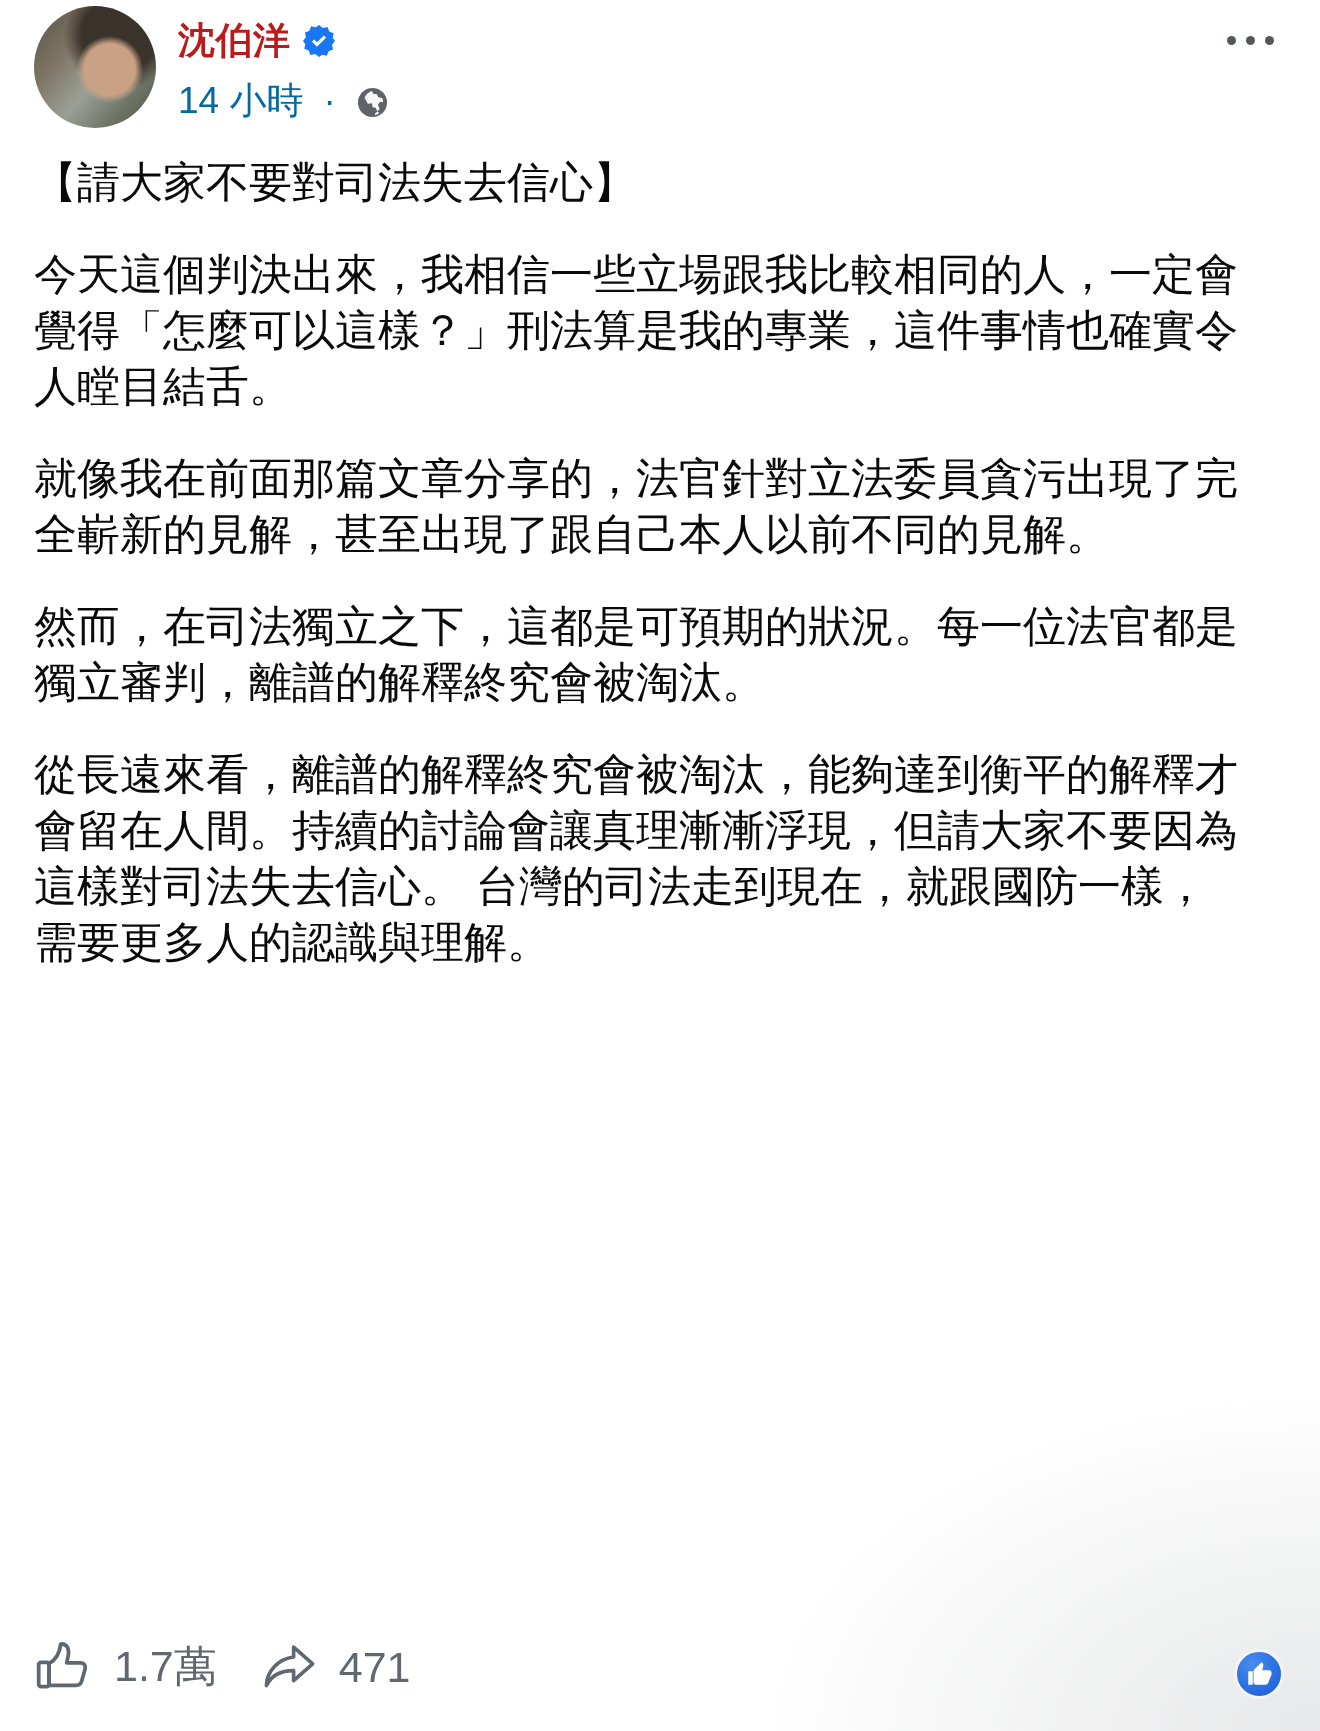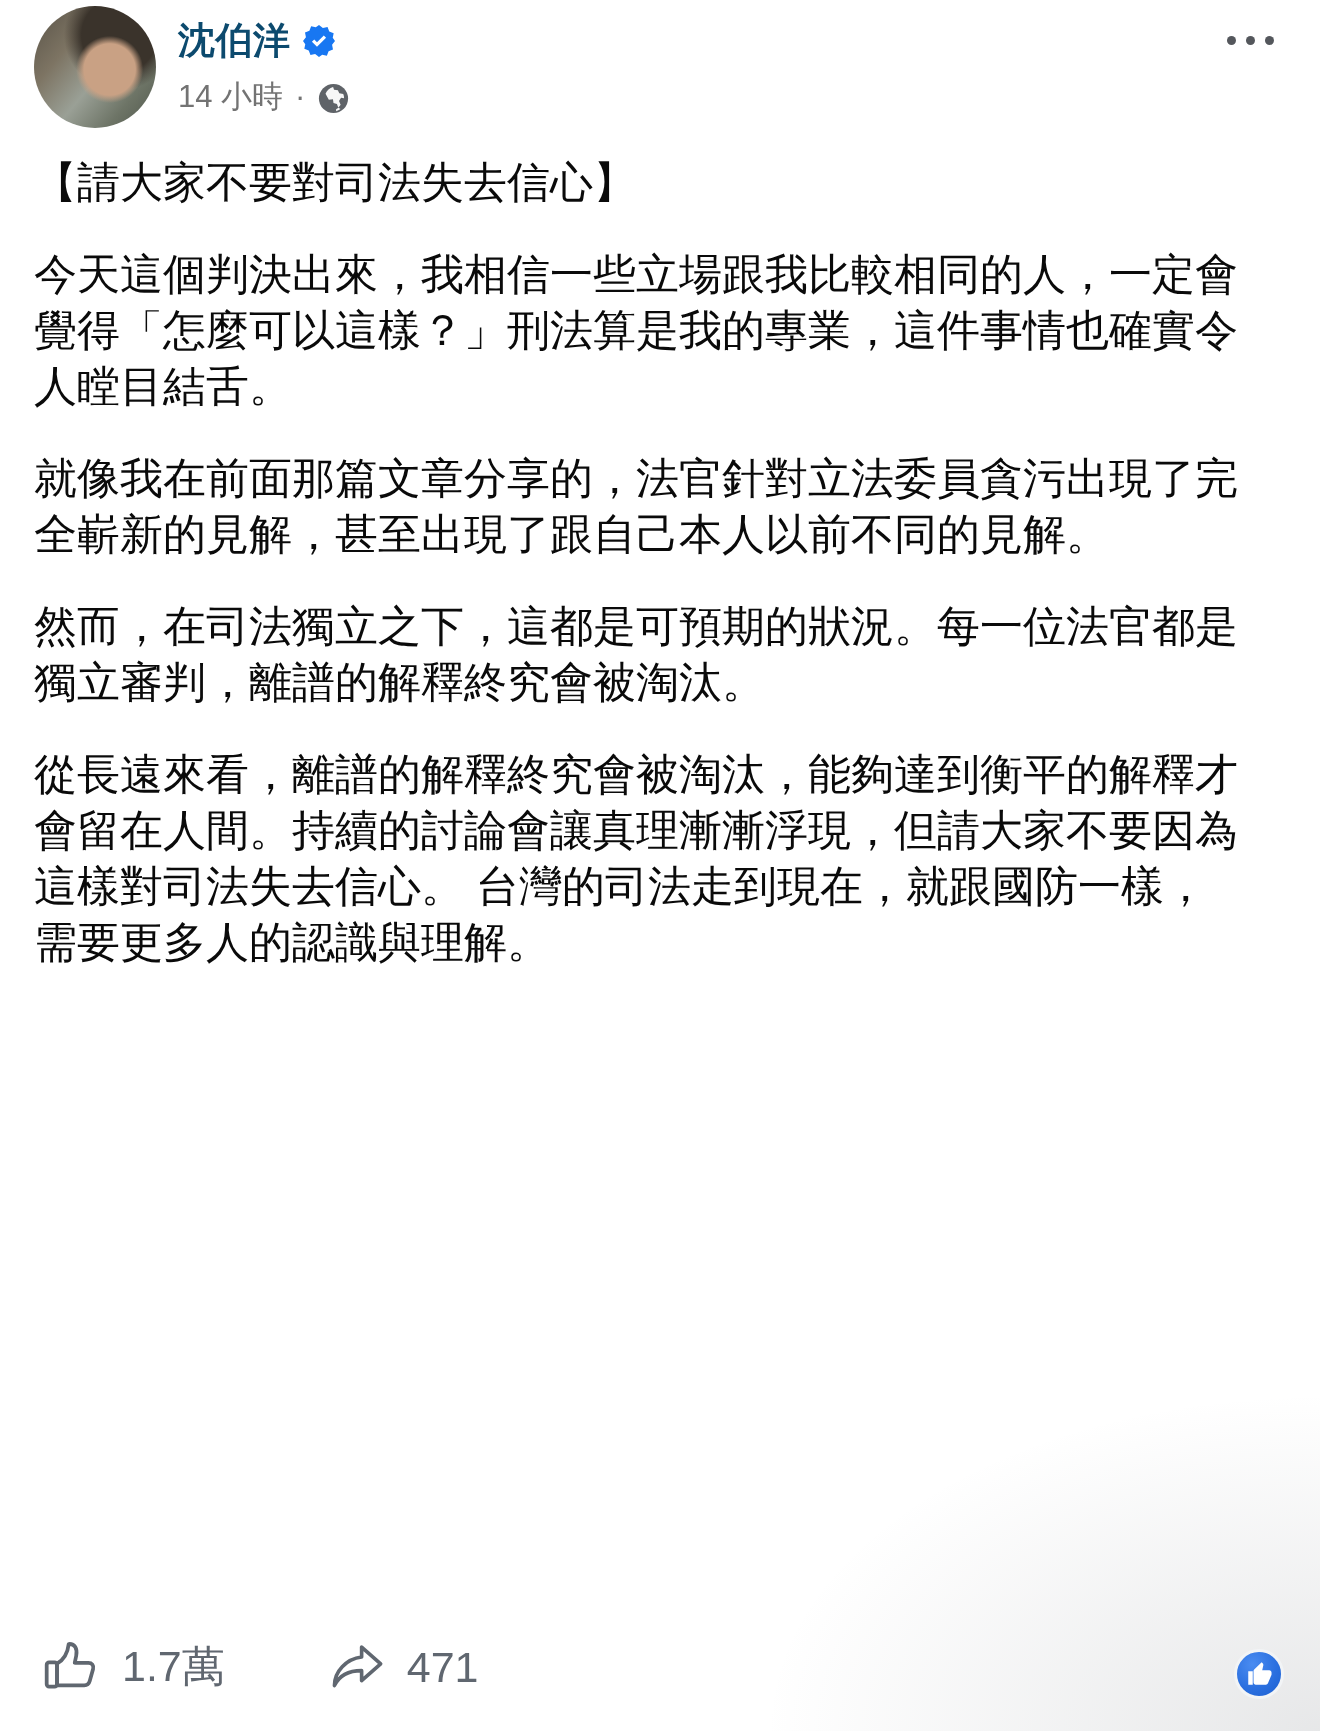--- a/index.html
+++ b/index.html
@@ -28,26 +28,26 @@
     background:
       radial-gradient(circle at 62% 52%, #c9a184 0 26%, rgba(201,161,132,0) 34%),
       radial-gradient(circle at 70% 24%, #3a332b 0 30%, rgba(58,51,43,0) 44%),
       linear-gradient(130deg, #585247 0%, #7d7463 30%, #9aa096 55%, #6d7466 78%, #4f564b 100%);
     overflow: hidden;
   }
   .name-row {
     position: absolute; left: 178px; top: 16px;
     display: flex; align-items: center; gap: 12px;
   }
-  .author-name { font-size: 37px; font-weight: 700; color: #0c4a6e; letter-spacing: 0.5px; }
+  .author-name { font-size: 37px; font-weight: 700; color: #b91c1c; letter-spacing: 0.5px; }
   .verified-badge { width: 32px; height: 32px; display: inline-block; }
   .meta-row {
     position: absolute; left: 178px; top: 76px;
-    display: flex; align-items: center; gap: 12px;
-    color: #737373; font-size: 31px;
+    display: flex; align-items: center; gap: 20px;
+    color: #0369a1; font-size: 37px;
   }
   .globe-icon { width: 33px; height: 33px; display: inline-block; margin-top: 2px; }
   .more-menu {
     position: absolute; top: 30px; right: 40px;
     display: flex; gap: 10px; align-items: center;
     padding: 6px; cursor: pointer;
   }
   .more-menu .dot { width: 9px; height: 9px; border-radius: 50%; background: #54575c; }
 
   
@@ -60,22 +60,22 @@
     font-size: 43px;
     line-height: 56px;
     color: #0a0a0a;
     margin-top: 36px;
     word-break: break-word;
   }
   .post-body p:first-child { margin-top: 12px; }
 
   
   .engagement {
-    position: absolute; left: 42px; bottom: 34px;
-    display: flex; align-items: center; gap: 104px;
+    position: absolute; left: 34px; bottom: 34px;
+    display: flex; align-items: center; gap: 44px;
   }
   .engage-group { display: flex; align-items: center; gap: 20px; cursor: pointer; }
   .engage-count { font-size: 43px; color: #606770; }
   .like-outline-icon svg, .share-icon svg { display: block; }
 
   .reaction-fab {
     position: absolute; right: 36px; bottom: 32px;
     width: 50px; height: 50px; border-radius: 50%;
     background: radial-gradient(circle at 35% 28%, #4a8cf1, #2b70e0 55%, #1b5fd0);
     border: 3px solid #f2f4f6;

